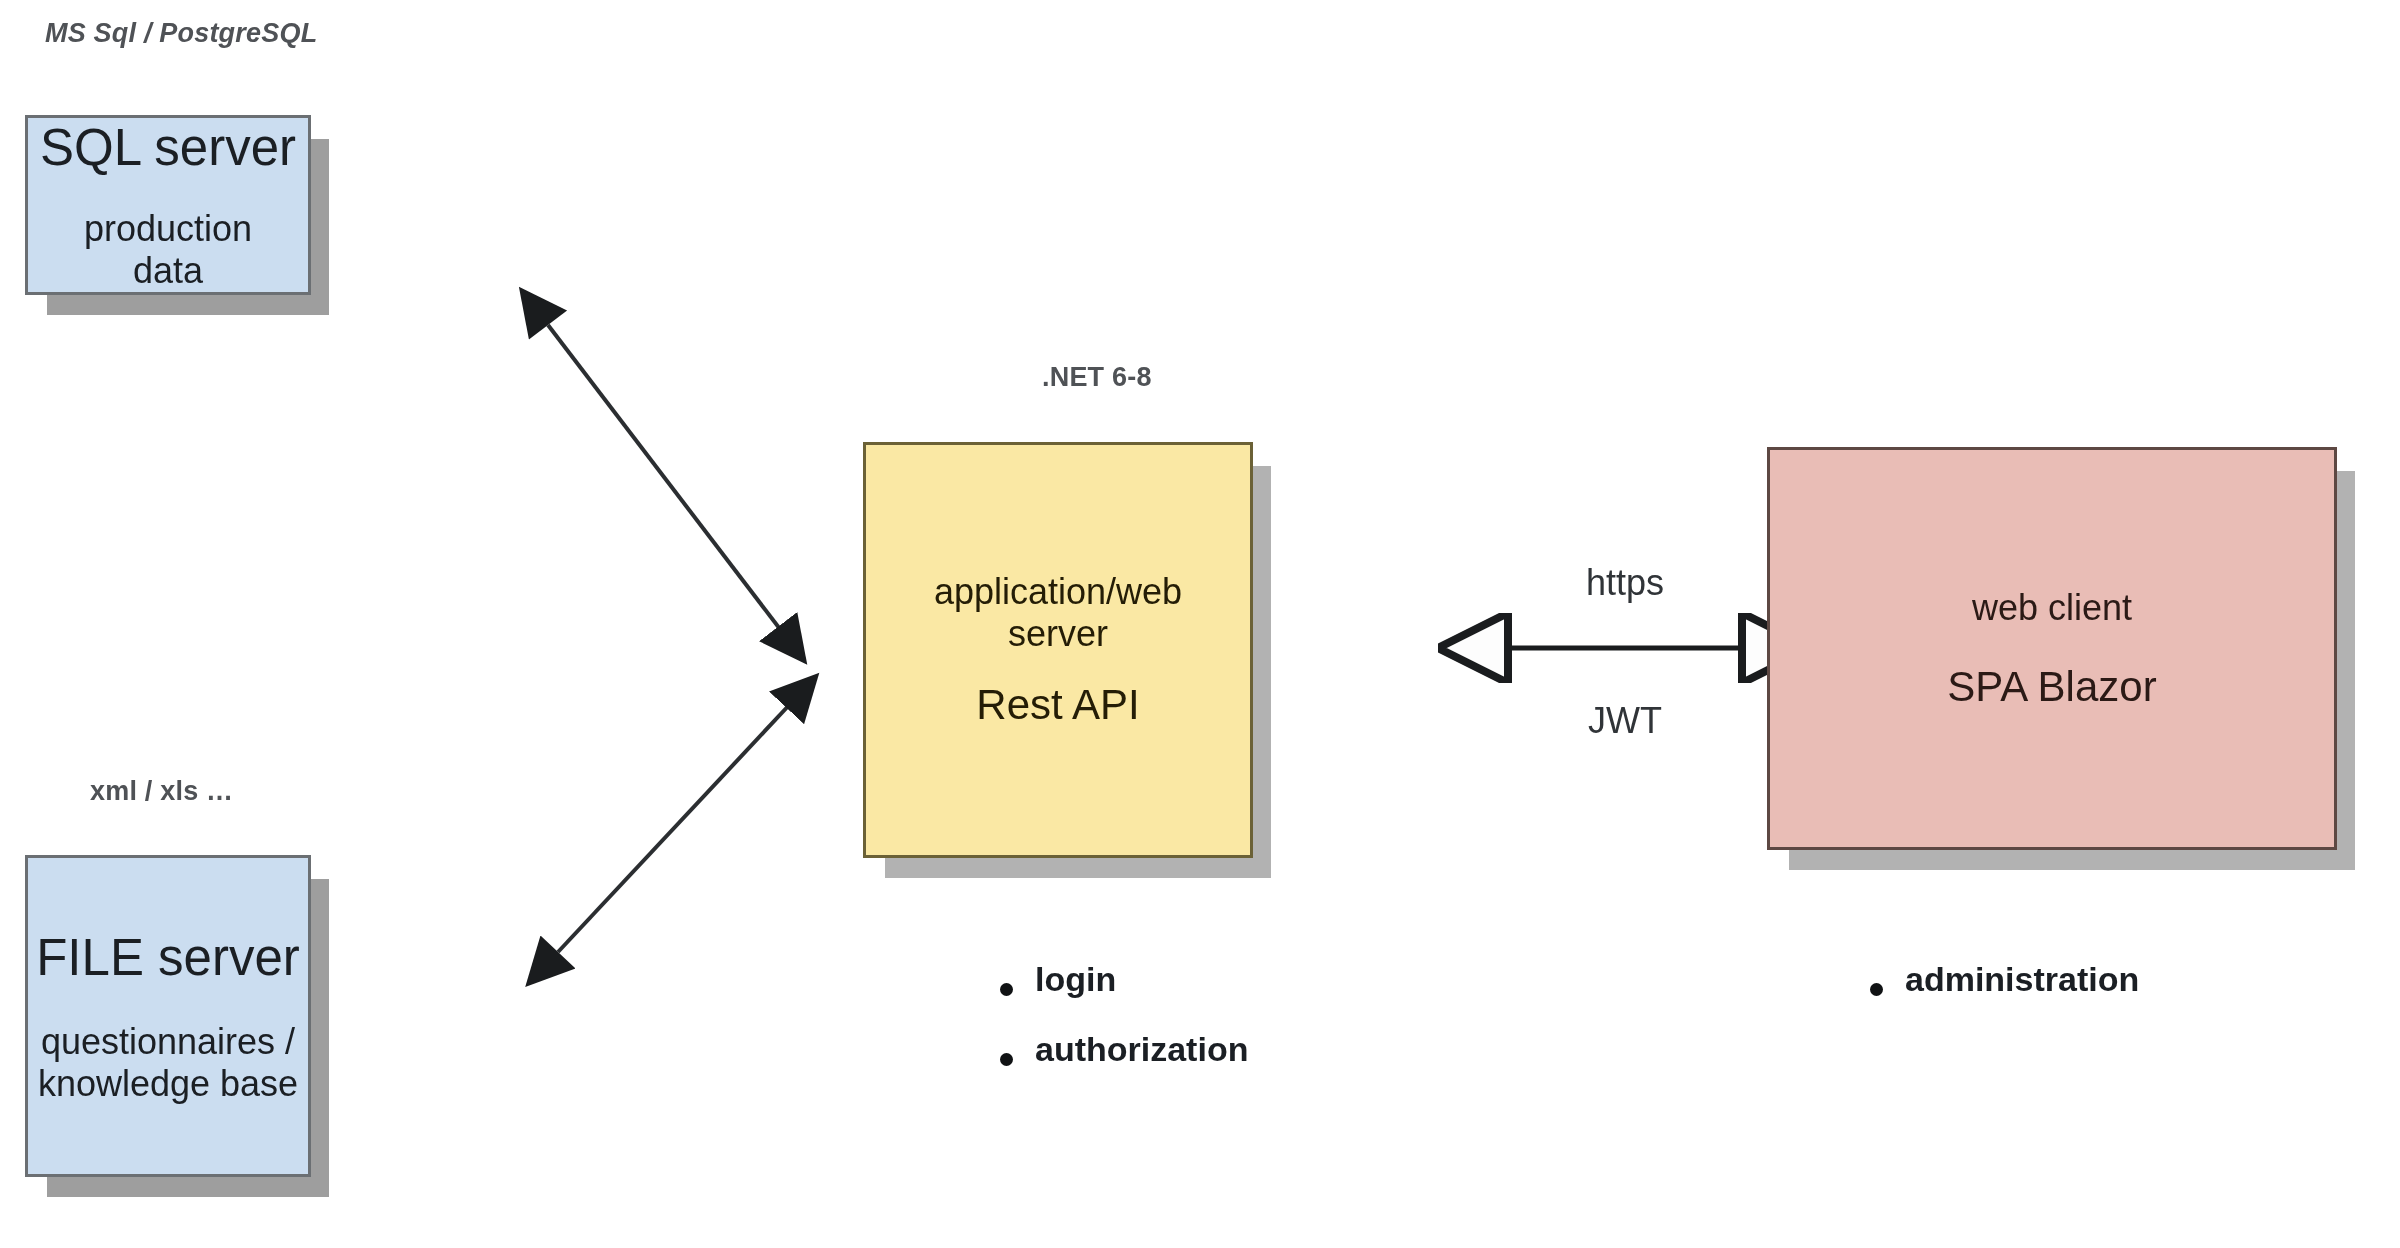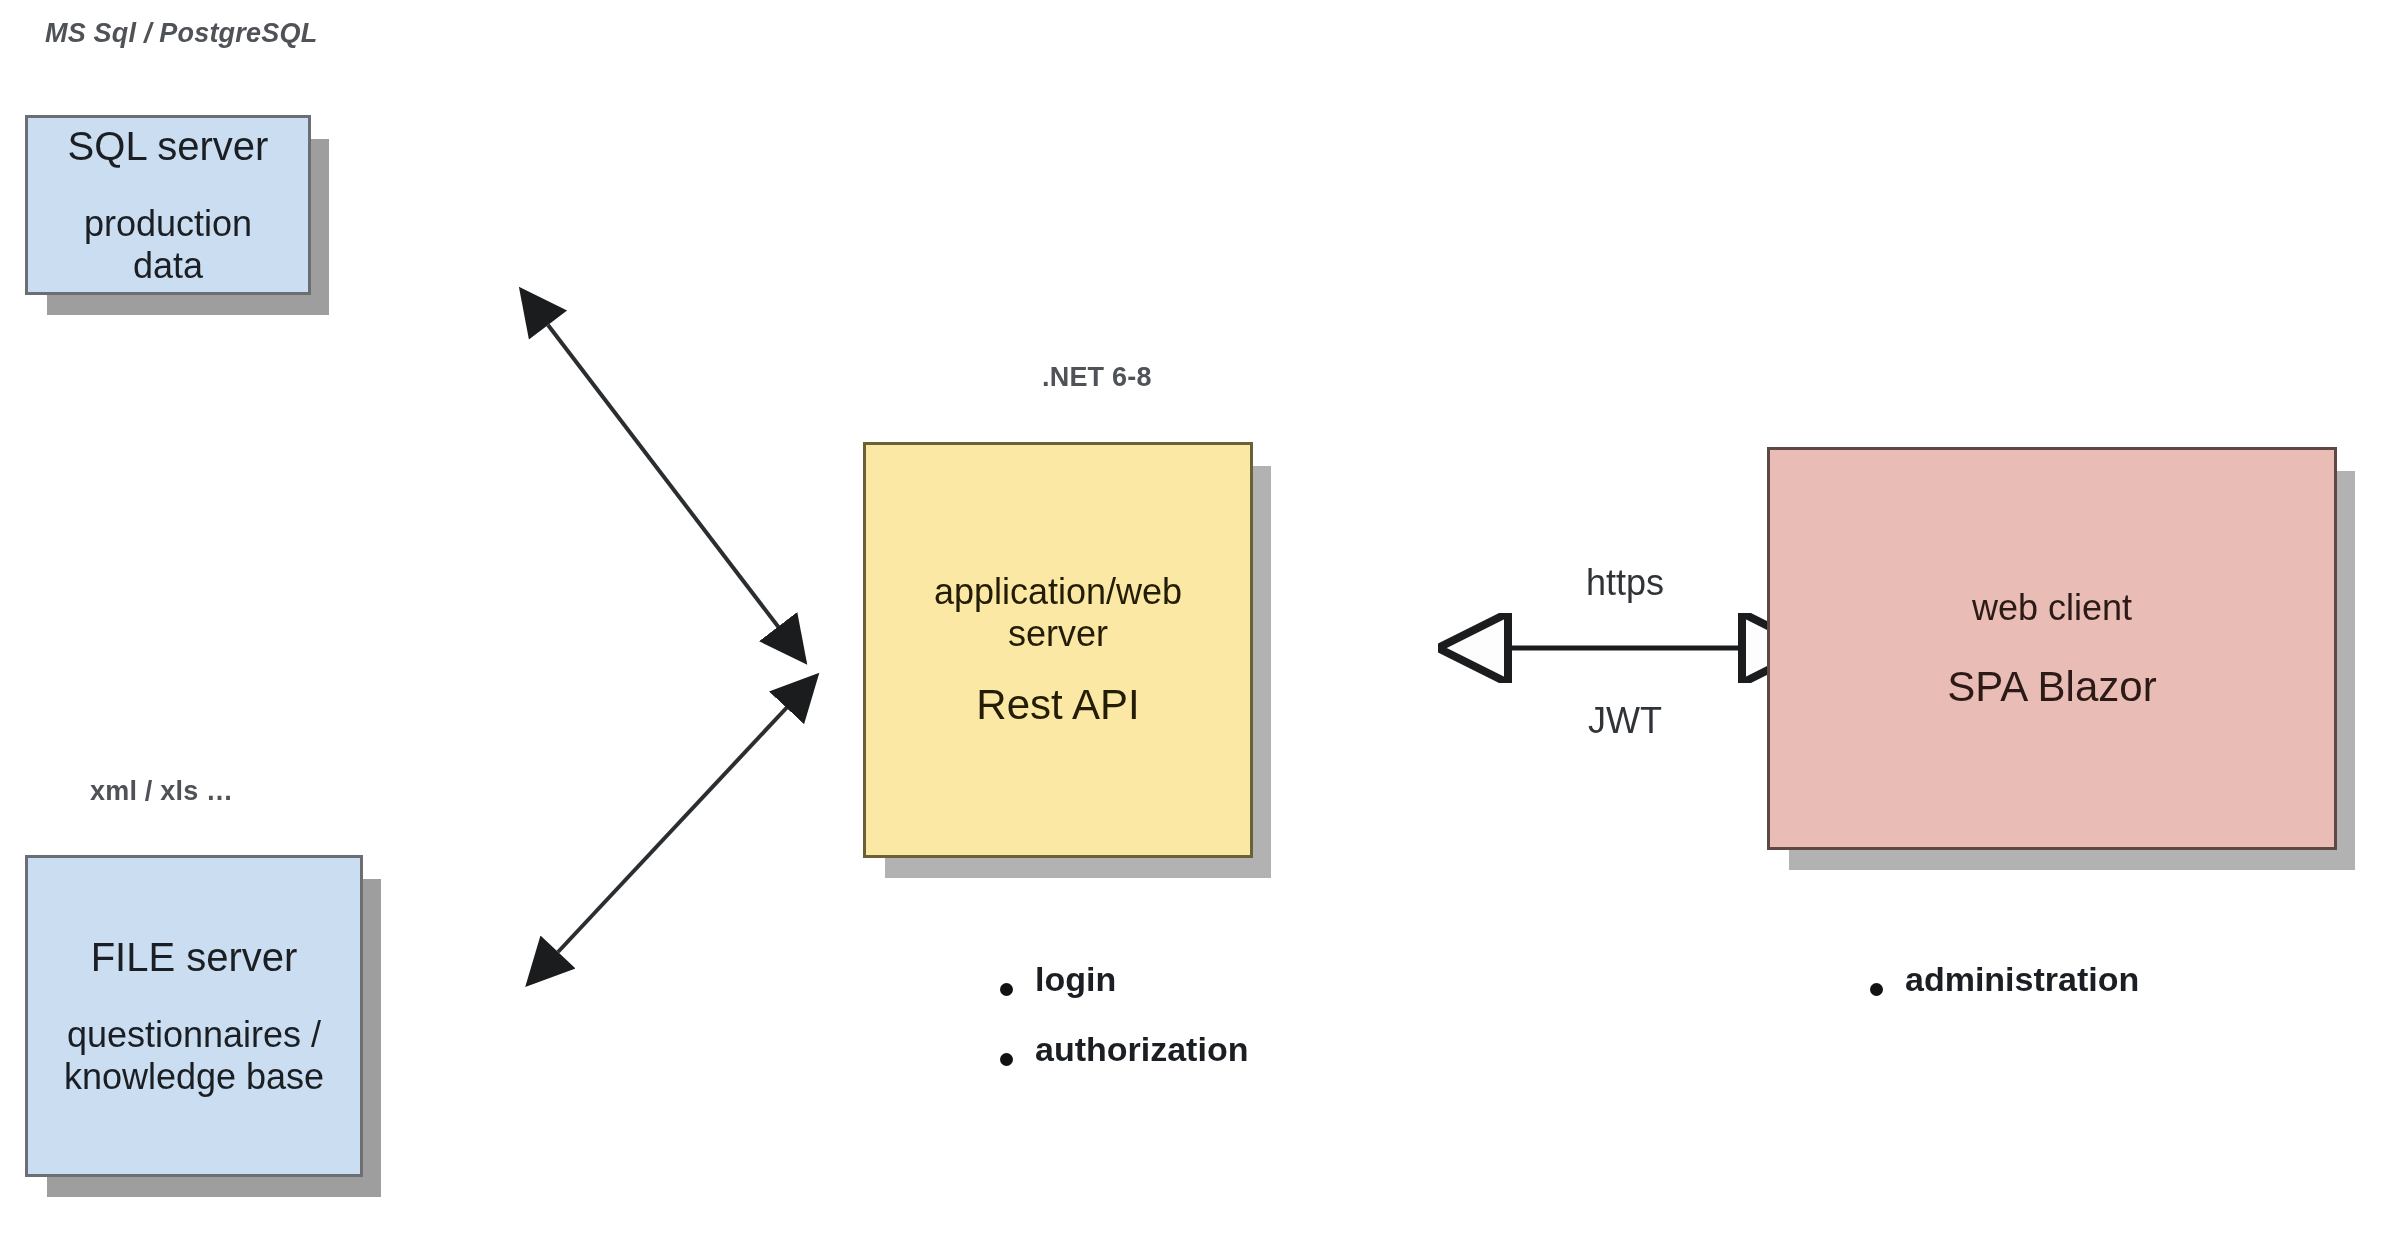--- a/index.html
+++ b/index.html
@@ -91,21 +91,21 @@
   .bullet-dot {
     width: 13px;
     height: 13px;
     border-radius: 50%;
     background: #101214;
     margin-right: 22px;
     flex: 0 0 auto;
   }
 
   
-  .t-title   { font-size: 40px; }
+  .t-title   { font-size: 51px; }
   .t-sub     { font-size: 36px; }
   .t-big     { font-size: 42px; }
   .t-mid     { font-size: 36px; }
   .gap-sm    { height: 26px; }
   .gap-md    { height: 34px; }
 
   svg.edges {
     position: absolute;
     left: 0; top: 0;
     width: 2400px;
@@ -145,21 +145,21 @@
 
   <div class="node node-blue" style="left:25px; top:115px; width:286px; height:180px;">
     <span class="node-line t-title">SQL server</span>
     <span class="gap-md"></span>
     <span class="node-line t-sub">production</span>
     <span class="node-line t-sub">data</span>
   </div>
 
   <div class="caption" style="left:90px; top:776px;">xml / xls …</div>
 
-  <div class="node node-blue" style="left:25px; top:855px; width:338px; height:322px;">
+  <div class="node node-blue" style="left:25px; top:855px; width:286px; height:322px;">
     <span class="node-line t-title">FILE server</span>
     <span class="gap-md"></span>
     <span class="node-line t-sub">questionnaires /</span>
     <span class="node-line t-sub">knowledge base</span>
   </div>
 
   <div class="caption" style="left:1042px; top:362px;">.NET 6-8</div>
 
   <div class="node node-yellow" style="left:863px; top:442px; width:390px; height:416px;">
     <span class="node-line t-mid">application/web</span>

